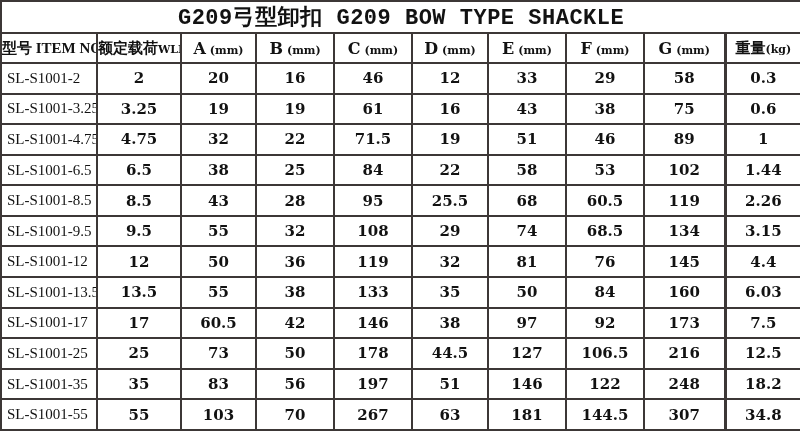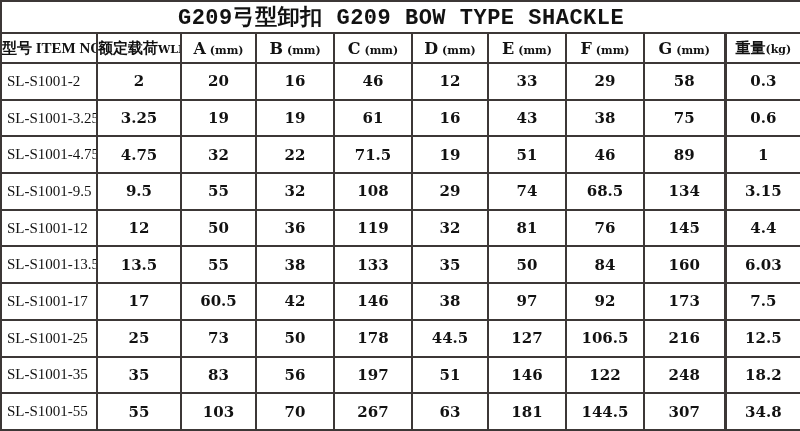--- a/index.html
+++ b/index.html
@@ -141,20 +141,44 @@
         <td>32</td>
         <td>22</td>
         <td>71.5</td>
         <td>19</td>
         <td>51</td>
         <td>46</td>
         <td>89</td>
         <td>1</td>
       </tr>
       <tr>
+        <td class="item-cell">SL-S1001-6.5</td>
+        <td>6.5</td>
+        <td>38</td>
+        <td>25</td>
+        <td>84</td>
+        <td>22</td>
+        <td>58</td>
+        <td>53</td>
+        <td>102</td>
+        <td>1.44</td>
+      </tr>
+      <tr>
+        <td class="item-cell">SL-S1001-8.5</td>
+        <td>8.5</td>
+        <td>43</td>
+        <td>28</td>
+        <td>95</td>
+        <td>25.5</td>
+        <td>68</td>
+        <td>60.5</td>
+        <td>119</td>
+        <td>2.26</td>
+      </tr>
+      <tr>
         <td class="item-cell">SL-S1001-9.5</td>
         <td>9.5</td>
         <td>55</td>
         <td>32</td>
         <td>108</td>
         <td>29</td>
         <td>74</td>
         <td>68.5</td>
         <td>134</td>
         <td>3.15</td>

